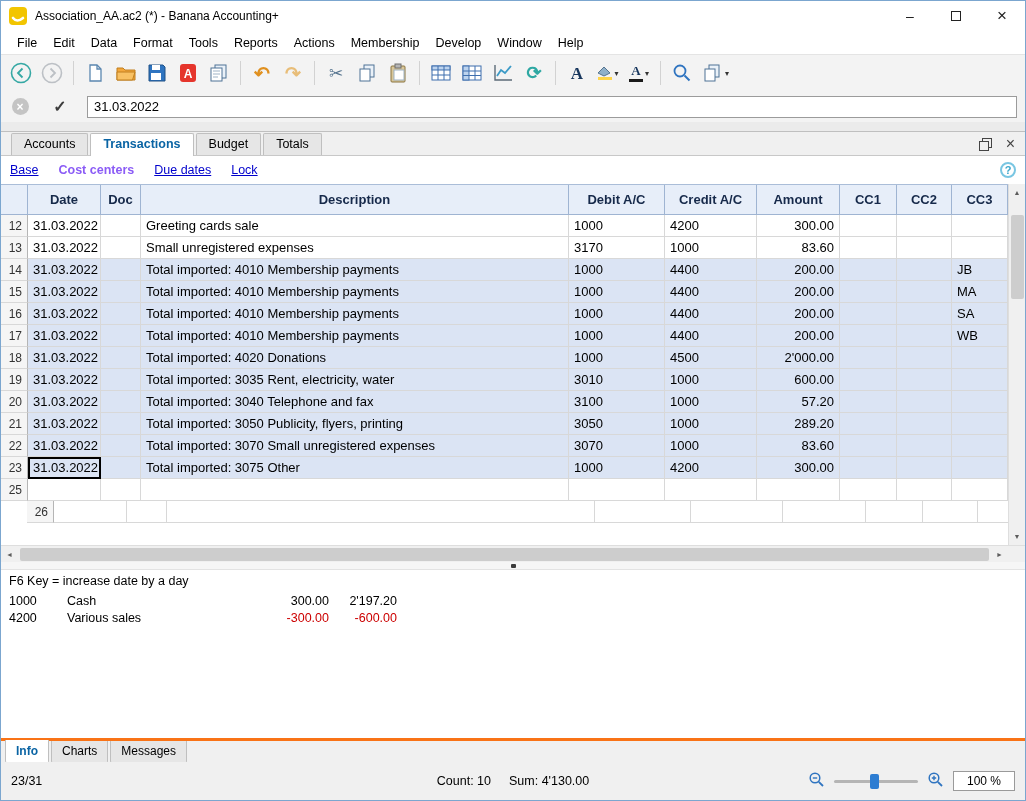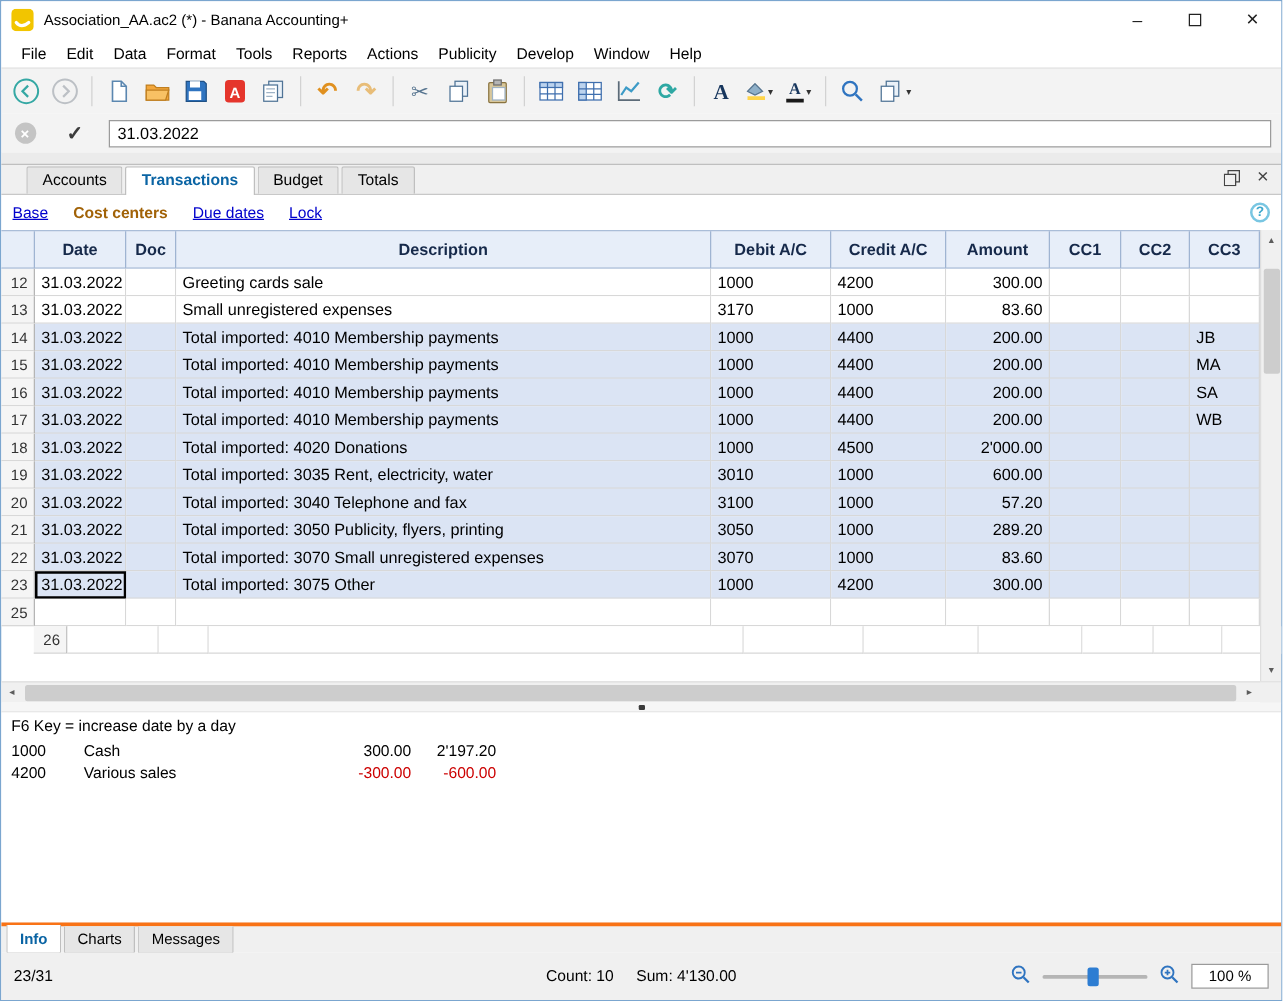--- a/index.html
+++ b/index.html
@@ -36,31 +36,31 @@
 
   
   .editrow { height:31px; flex:0 0 auto; display:flex; align-items:center; background:#f3f3f3; padding:0 6px; }
   .er-btn { width:26px; height:26px; display:flex; align-items:center; justify-content:center; margin-right:14px; }
   .reject-circle { width:17px; height:17px; border-radius:50%; background:#c4c4c4; color:#fff; font-size:12px; font-weight:bold; display:flex; align-items:center; justify-content:center; line-height:1; }
   .accept-check { color:#3c3c3c; font-size:16px; font-weight:bold; }
   .editinput { flex:1; height:22px; border:1px solid #9b9b9b; background:#fff; font:13px "Liberation Sans",sans-serif; padding:0 6px; margin-right:2px; outline:none; }
   .gapband { height:10px; flex:0 0 auto; background:#ebebeb; border-bottom:1px solid #bfbfbf; }
 
   
-  .tabbar { height:24px; flex:0 0 auto; background:#f0f0f0; display:flex; border-bottom:1px solid #c8c8c8; padding-left:20px;gap:40px; }
+  .tabbar { height:24px; flex:0 0 auto; background:#f0f0f0; display:flex; align-items:flex-end; border-bottom:1px solid #c8c8c8; padding-left:10px;gap:40px; }
   .tabs { display:flex; align-items:flex-end; }
   .tab { padding:3px 12px 4px; font-size:12.5px; border:1px solid #bfbfbf; border-bottom:none; background:#e6e6e6; margin-right:2px; color:#000; border-radius:2px 2px 0 0; position:relative; }
   .tab.active { background:#fff; color:#0a64a4; font-weight:bold; margin-bottom:-1px; padding-bottom:5px; z-index:2; }
   .tabbar-right { margin-left:auto; display:flex; align-items:center; gap:14px; padding:0 10px 3px 0; }
   .tb-ico { color:#444; font-size:13px; line-height:1; display:flex; align-items:center; }
 
   
   .linksbar { height:28px; flex:0 0 auto; display:flex; align-items:center; background:#fff; padding:0 9px; gap:12px; }
   .vlink { font-size:12.5px; color:#0000cc; text-decoration:underline; }
-  .vlink.active { color:#a16207; font-weight:bold; text-decoration:none; }
+  .vlink.active { color:#8b5cf6; font-weight:bold; text-decoration:none; }
   .help-circle { margin-left:auto; width:16px; height:16px; border-radius:50%; border:2px solid #79c6e2; color:#3da7cc; font-size:11px; font-weight:bold; display:flex; align-items:center; justify-content:center; }
 
   
   .tablewrap { height:361px; flex:0 0 auto; display:flex; }
   .gridcol { width:1007px; display:flex; flex-direction:column; }
   .ghead { height:31px; display:flex; background:#e7eef9; border-top:1px solid #aabdd8;justify-content:flex-end; }
   .hcell { border-right:1px solid #9fb4d2; border-bottom:1px solid #9fb4d2; display:flex; align-items:center; justify-content:center; font-weight:bold; color:#16294a; font-size:13px; flex:0 0 auto; overflow:hidden; white-space:nowrap; }
   .gbody { display:flex; flex-direction:column; }
   .grow { display:flex; height:22px; }
   .cell { border-right:1px solid #d8d8d8; border-bottom:1px solid #d8d8d8; padding:0 5px; display:flex; align-items:center; font-size:13px; color:#000; overflow:hidden; white-space:nowrap; flex:0 0 auto; background:#fff; }
@@ -128,21 +128,21 @@
   </div>
 
   <div class="menubar">
       <span class="menu-item">File</span>
       <span class="menu-item">Edit</span>
       <span class="menu-item">Data</span>
       <span class="menu-item">Format</span>
       <span class="menu-item">Tools</span>
       <span class="menu-item">Reports</span>
       <span class="menu-item">Actions</span>
-      <span class="menu-item">Publicity</span>
+      <span class="menu-item">Membership</span>
       <span class="menu-item">Develop</span>
       <span class="menu-item">Window</span>
       <span class="menu-item">Help</span>
     </div>
 
   <div class="toolbar">
     <span class="tbtn">
         <svg width="24" height="24">
           <circle cx="12" cy="12" r="9.5" fill="none" stroke="#35a8a4" stroke-width="1.6"></circle>
           <path d="M13.5 7.5 L9 12 l4.5 4.5" fill="none" stroke="#35a8a4" stroke-width="1.8"></path>

